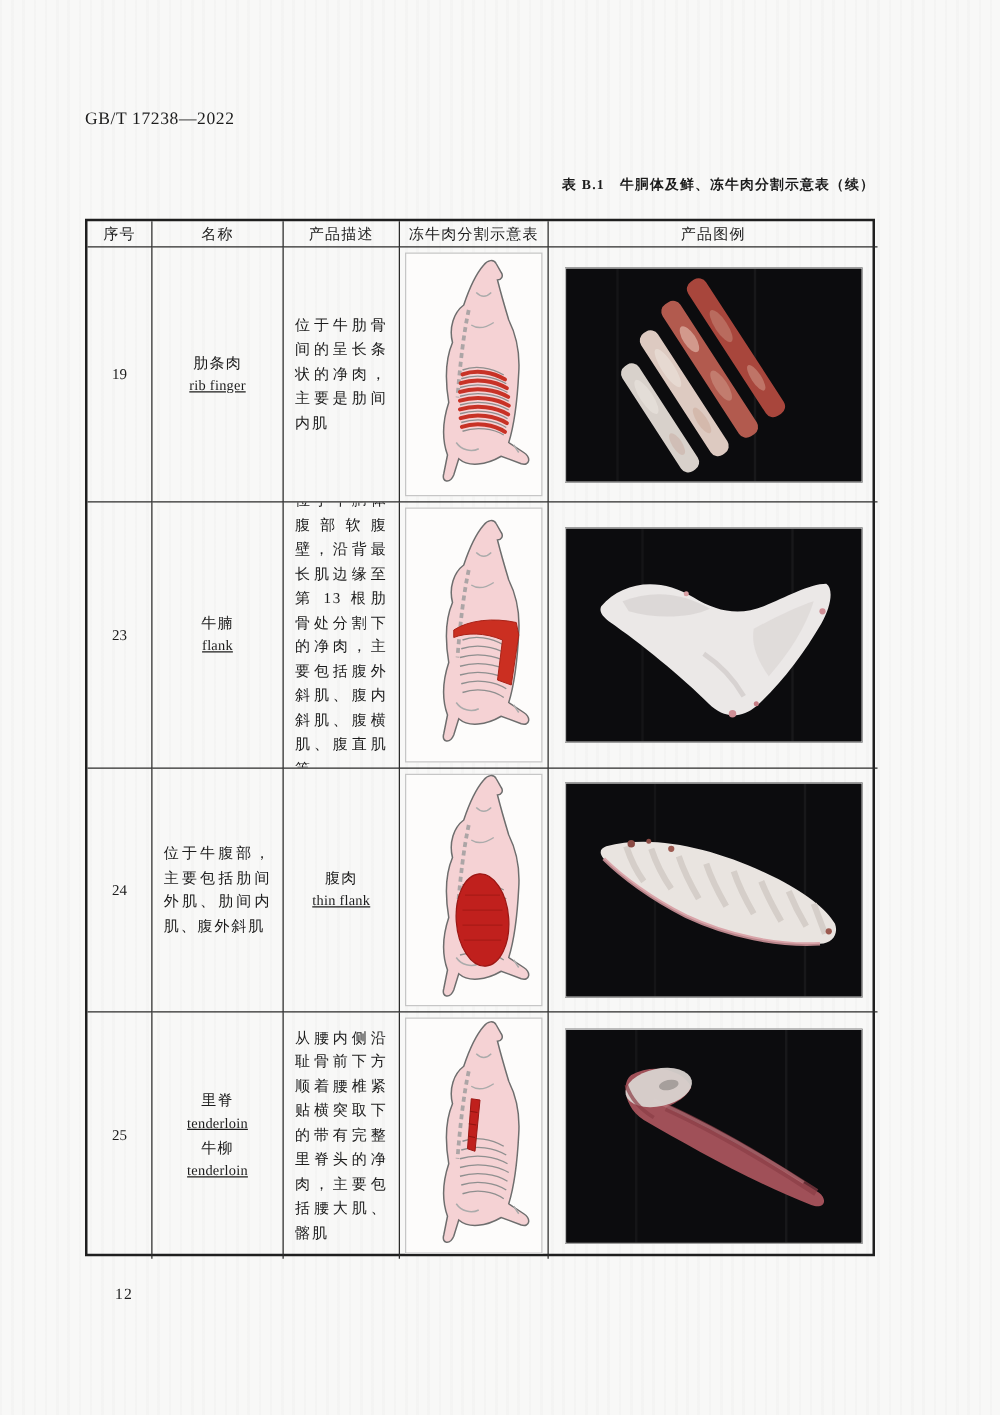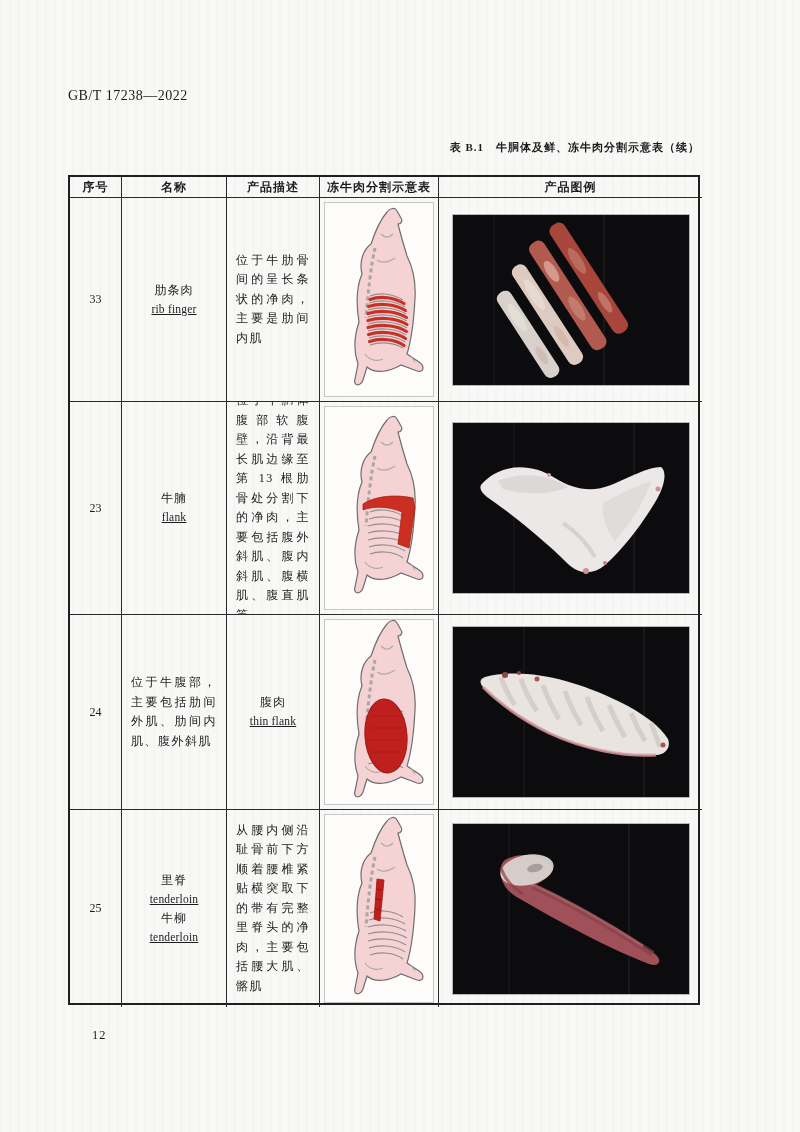--- a/index.html
+++ b/index.html
@@ -31,21 +31,21 @@
   }
   .td,.th{
     border-right:1px solid #2b2b2b;
     border-bottom:1px solid #2b2b2b;
     box-sizing:border-box;
     display:flex;align-items:center;justify-content:center;
     overflow:hidden;
   }
   .td:nth-child(5n),.th:nth-child(5n){border-right:none;}
   .row-last{border-bottom:none;}
-  .th{font-size:12px;font-weight:bold;letter-spacing:1px;background:transparent;}
+  .th{font-size:12px;font-weight:normal;letter-spacing:1px;background:transparent;}
   .td-id{font-size:12px;}
   .td-name{flex-direction:column;font-size:12px;line-height:19px;letter-spacing:1px;}
   .td-name .en{font-size:11.5px;letter-spacing:0.2px;text-decoration:underline;}
   .td-desc{align-items:center;justify-content:flex-end;padding:0 9px;}
   .td-desc p{
     margin:0;font-size:12px;line-height:19.5px;letter-spacing:1.5px;
     text-align:justify;text-justify:inter-character;width:100%;
   }
   .td-diagram{padding:4px;}
   .diagram-frame{
@@ -72,21 +72,21 @@
 <div class="table-title">表 B.1　牛胴体及鲜、冻牛肉分割示意表（续）</div>
 
 <div class="btable">
 
   <div class="th">序号</div>
   <div class="th">名称</div>
   <div class="th">产品描述</div>
   <div class="th">冻牛肉分割示意表</div>
   <div class="th">产品图例</div>
 
-  <div class="td td-id">33</div>
+  <div class="td td-id">19</div>
   <div class="td td-name">
     <span class="cn">肋条肉</span>
     <span class="en">rib finger</span>
   </div>
   <div class="td td-desc">
     <p>位于牛肋骨间的呈长条状的净肉，主要是肋间内肌</p>
   </div>
   <div class="td td-diagram">
     <div class="diagram-frame">
       <svg width="108" height="192" viewBox="0 0 108 192">

